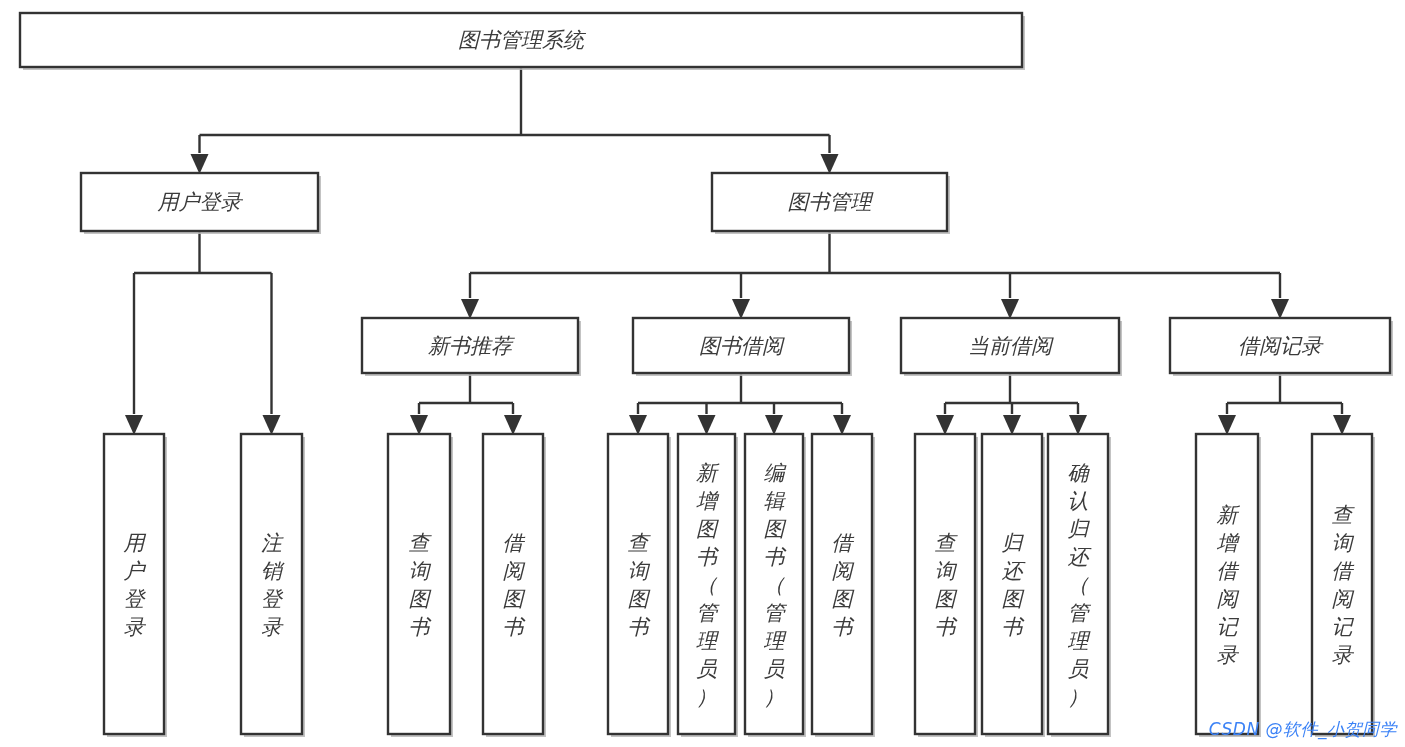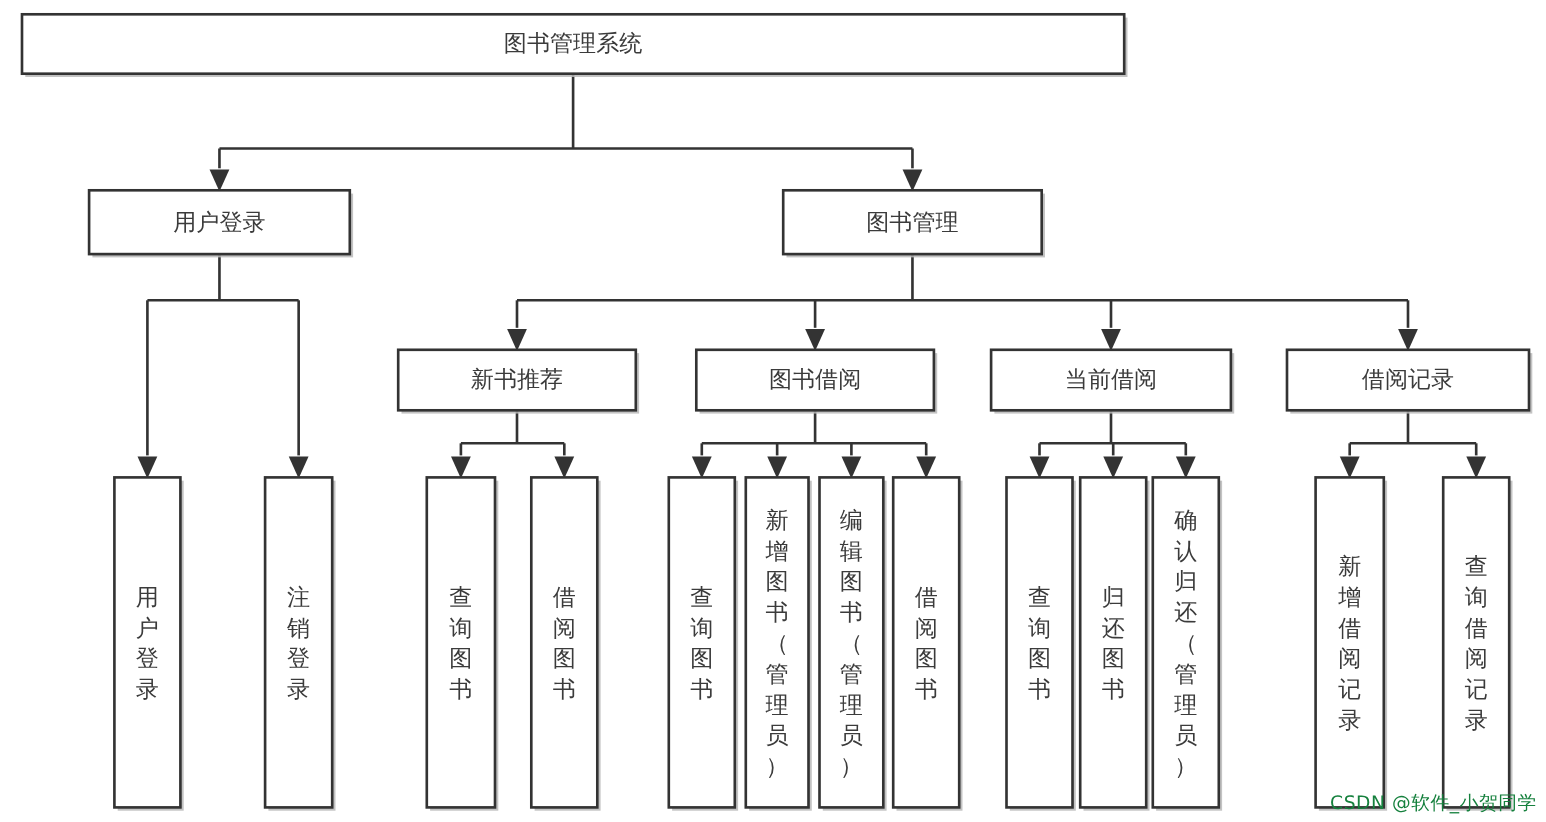--- a/index.html
+++ b/index.html
@@ -10,20 +10,21 @@
   }
   body {
     font-family: "DejaVu Sans", "Liberation Sans", sans-serif;
   }
   #diagram-root {
     position: relative;
     width: 1405px;
     height: 747px;
     background: #ffffff;
     overflow: hidden;
+    font-style: italic;
   }
   svg.canvas {
     position: absolute;
     left: 0;
     top: 0;
     width: 1405px;
     height: 747px;
     display: block;
   }
   .node-rect {
@@ -56,21 +57,21 @@
     fill: #3b3b3b;
     font-size: 21px;
     text-anchor: middle;
   }
   .watermark {
     position: absolute;
     right: 8px;
     bottom: 6px;
     font-family: "DejaVu Sans", "Liberation Sans", sans-serif;
     font-size: 17px;
-    color: #15803d;
+    color: #3b82f6;
     letter-spacing: 0.5px;
     white-space: nowrap;
     pointer-events: none;
   }
 </style>
 </head>
 <body>
 
 <div id="diagram-root">
   <svg class="canvas" viewBox="0 0 1405 747" xmlns="http://www.w3.org/2000/svg">

